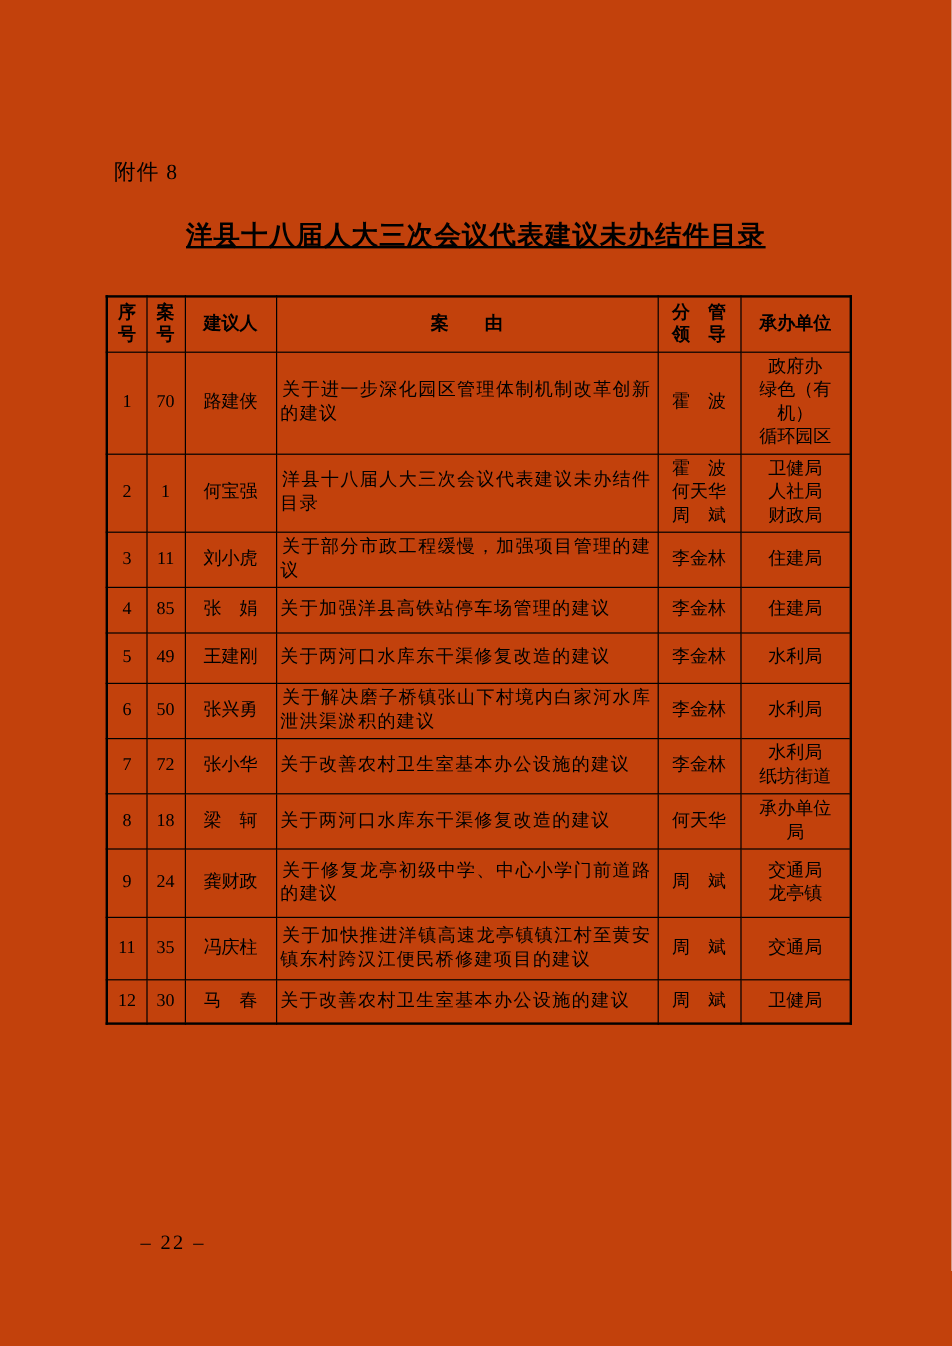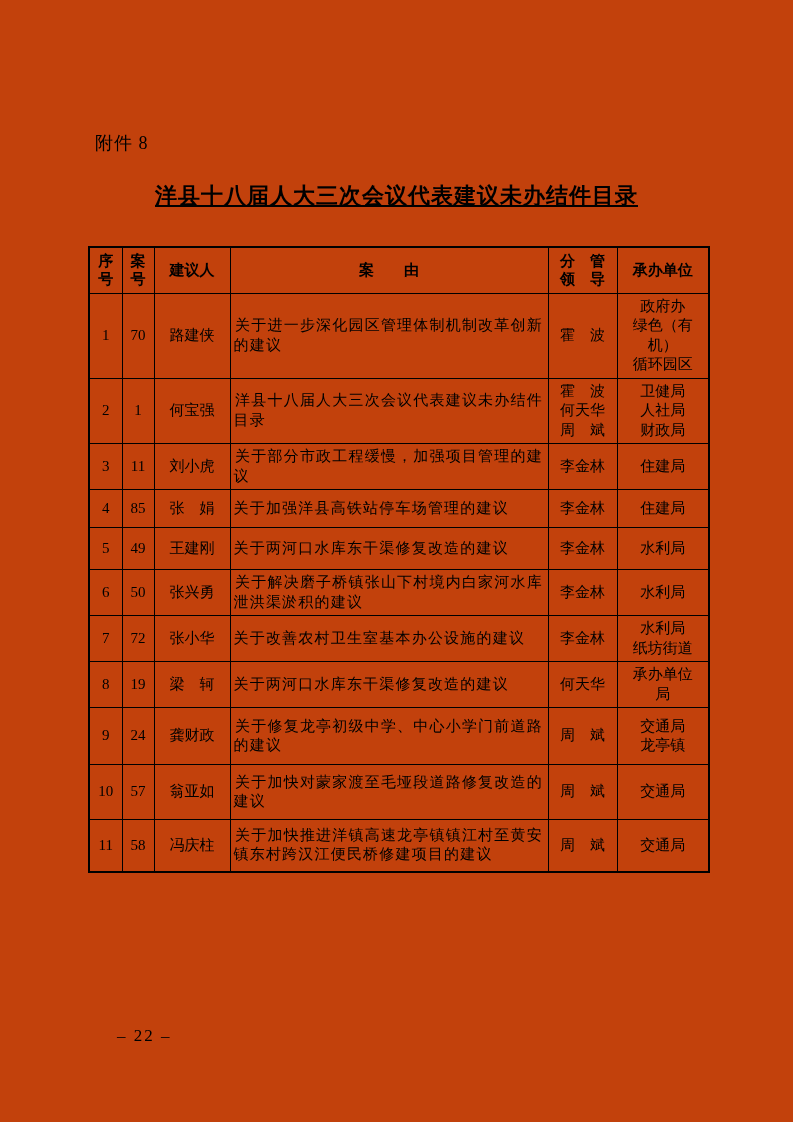--- a/index.html
+++ b/index.html
@@ -182,54 +182,54 @@
         <td>72</td>
         <td>张小华</td>
         <td class="cell-subject">关于改善农村卫生室基本办公设施的建议</td>
         <td>李金林</td>
         <td>水利局
 纸坊街道</td>
       </tr>
 
       <tr class="r-8">
         <td>8</td>
-        <td>19</td>
+        <td>18</td>
         <td>梁　轲</td>
         <td class="cell-subject">关于两河口水库东干渠修复改造的建议</td>
         <td>何天华</td>
         <td>承办单位
 局</td>
       </tr>
 
       <tr class="r-9">
         <td>9</td>
         <td>24</td>
         <td>龚财政</td>
         <td class="cell-subject">关于修复龙亭初级中学、中心小学门前道路的建议</td>
         <td>周　斌</td>
         <td>交通局
 龙亭镇</td>
       </tr>
 
-      <tr class="r-10">
-        <td>10</td>
-        <td>57</td>
-        <td>翁亚如</td>
-        <td class="cell-subject">关于加快对蒙家渡至毛垭段道路修复改造的建议</td>
-        <td>周　斌</td>
-        <td>交通局</td>
-      </tr>
 
       <tr class="r-11">
         <td>11</td>
-        <td>58</td>
+        <td>35</td>
         <td>冯庆柱</td>
         <td class="cell-subject">关于加快推进洋镇高速龙亭镇镇江村至黄安镇东村跨汉江便民桥修建项目的建议</td>
         <td>周　斌</td>
         <td>交通局</td>
       </tr>
 
+      <tr class="r-12">
+        <td>12</td>
+        <td>30</td>
+        <td>马　春</td>
+        <td class="cell-subject">关于改善农村卫生室基本办公设施的建议</td>
+        <td>周　斌</td>
+        <td>卫健局</td>
+      </tr>
     </tbody>
   </table>
 
   <div class="page-number">– 22 –</div>
 
 </div>
 
 </body></html>

